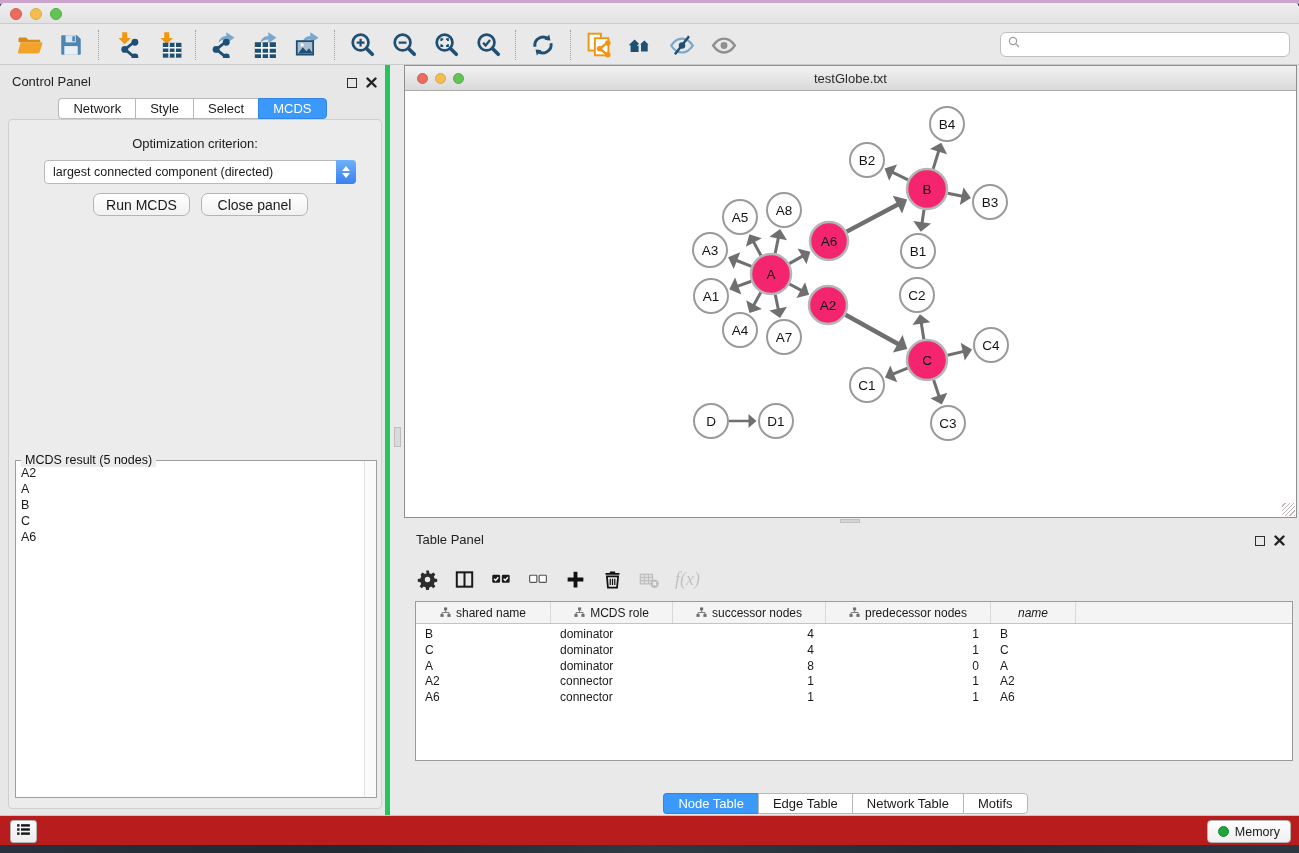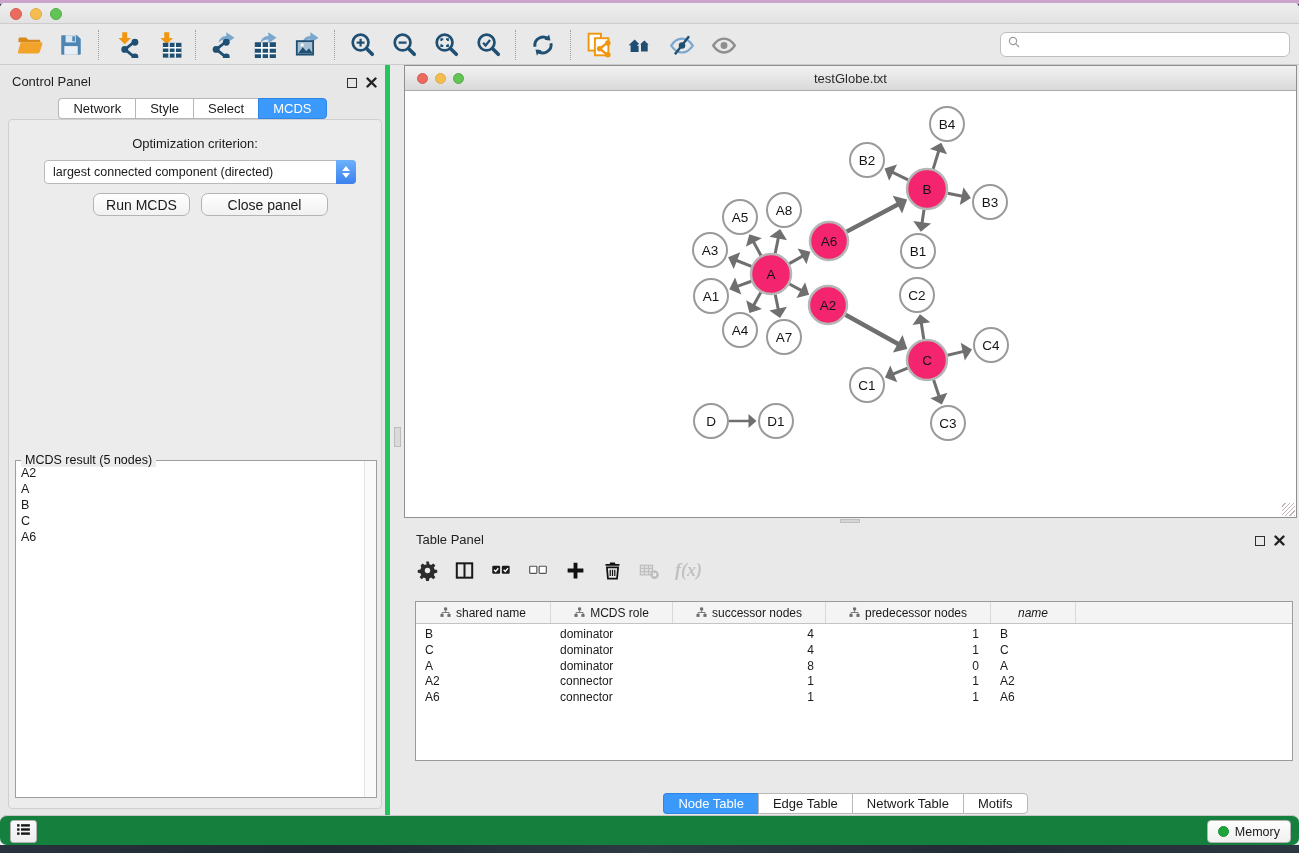--- a/index.html
+++ b/index.html
@@ -85,40 +85,40 @@
   .net-canvas { position:absolute; left:0; top:26px; right:0; bottom:0; background:#ffffff; }
   .resize-grip { position:absolute; right:1px; bottom:1px; width:13px; height:13px;
     background:repeating-linear-gradient(135deg, transparent 0 2px, #bfb3b6 2px 3px); }
   .split-handle-v { position:absolute; left:394px; top:424px; width:7px; height:20px;
     background:#dadada; border:1px solid #bdbdbd; }
   .split-handle-h { position:absolute; left:840px; top:515.5px; width:20px; height:4px;
     background:#d5d5d5; border:1px solid #c0c0c0; }
 
   
   .table-panel { position:absolute; left:404px; top:520px; width:895px; height:295px; background:#e9e9e9; }
-  .tp-toolbar { position:absolute; left:12px; top:27px; height:40px; display:flex; align-items:center; gap:15px;font-weight:bold; }
+  .tp-toolbar { position:absolute; left:12px; top:27px; height:40px; display:flex; align-items:flex-end; gap:15px; }
   .tp-btn { min-width:22px; height:22px; display:flex; align-items:center; justify-content:center; }
   .tp-btn.disabled { opacity:.5; }
   .fx-label { font-family:"Liberation Serif", serif; font-style:italic; font-size:18px; color:#9b9b9b; }
 
   .data-table { position:absolute; left:11px; top:78px; width:878px; height:160px; background:#ffffff;
     border:1px solid #9b9b9b; overflow:hidden; }
   .dt-header { display:flex; height:22px; background:#f4f4f4; border-bottom:1px solid #c4c4c4; }
   .dt-hcell { display:flex; align-items:center; justify-content:center; gap:5px; font-size:12px;
     color:#1a1a1a; border-right:1px solid #d9d9d9; height:100%; }
   .dt-row { display:flex; height:15.8px; }
   .dt-cell { font-size:12px; line-height:15.8px; white-space:nowrap; overflow:hidden; }
   .dt-cell.left { text-align:left; padding-left:9px; }
   .dt-cell.right { text-align:right; padding-right:12px; }
 
   .tp-tabs { position:absolute; left:0; right:12px; top:270px; display:flex; justify-content:center; }
 
   
-  .statusbar { position:absolute; left:0; bottom:0; width:100%; height:30px; background:#15803d;
-    border-top:1px solid #c6c6c6;border-radius:7px; }
+  .statusbar { position:absolute; left:0; bottom:0; width:100%; height:30px; background:#b91c1c;
+    border-top:1px solid #c6c6c6; }
   .list-btn { position:absolute; left:10px; top:4px; width:27px; height:23px;
     background:linear-gradient(#fafafa,#ededed); border:1px solid #b2b2b2; border-radius:3px;
     display:flex; align-items:center; justify-content:center; }
   .memory-btn { position:absolute; right:8px; top:4px; height:23px; padding:0 10px;
     background:linear-gradient(#fdfdfd,#f0f0f0); border:1px solid #b2b2b2; border-radius:4px;
     display:flex; align-items:center; gap:6px; font-size:12.5px; }
   .mem-dot { width:11px; height:11px; border-radius:50%; background:#1fa43c; border:1px solid #189033; }
 
   .float-glyph { width:10px; height:10px; border:1.6px solid #2e2e2e; display:inline-block; }
 </style>
@@ -318,21 +318,21 @@
       <div class="cp-pane">
         <div class="opt-label">Optimization criterion:</div>
         <div class="dropdown">
           <span class="dd-value">largest connected component (directed)</span>
           <span class="dd-stepper">
             <span class="tri up"></span>
               <span class="tri down"></span>
           </span>
         </div>
         <div class="aqua-btn" style="left:84px; width:97px;">Run MCDS</div>
-        <div class="aqua-btn" style="left:192px; width:127px;">Close panel</div>
+        <div class="aqua-btn" style="left:192px; width:107px;">Close panel</div>
         <div class="result-box">
           <span class="result-legend">MCDS result (5 nodes)</span>
           <div class="result-list" id="result-list">
               <div class="result-item">A2</div>
               <div class="result-item">A</div>
               <div class="result-item">B</div>
               <div class="result-item">C</div>
               <div class="result-item">A6</div>
             </div>
           <div class="result-scroll"></div>

